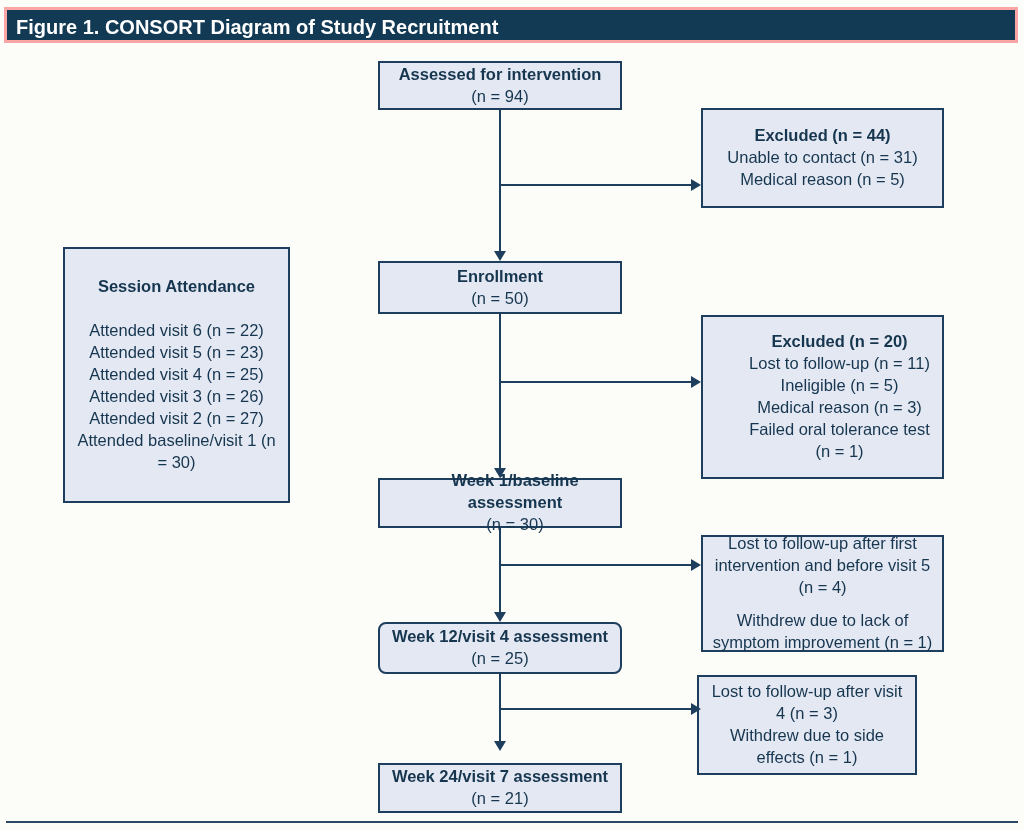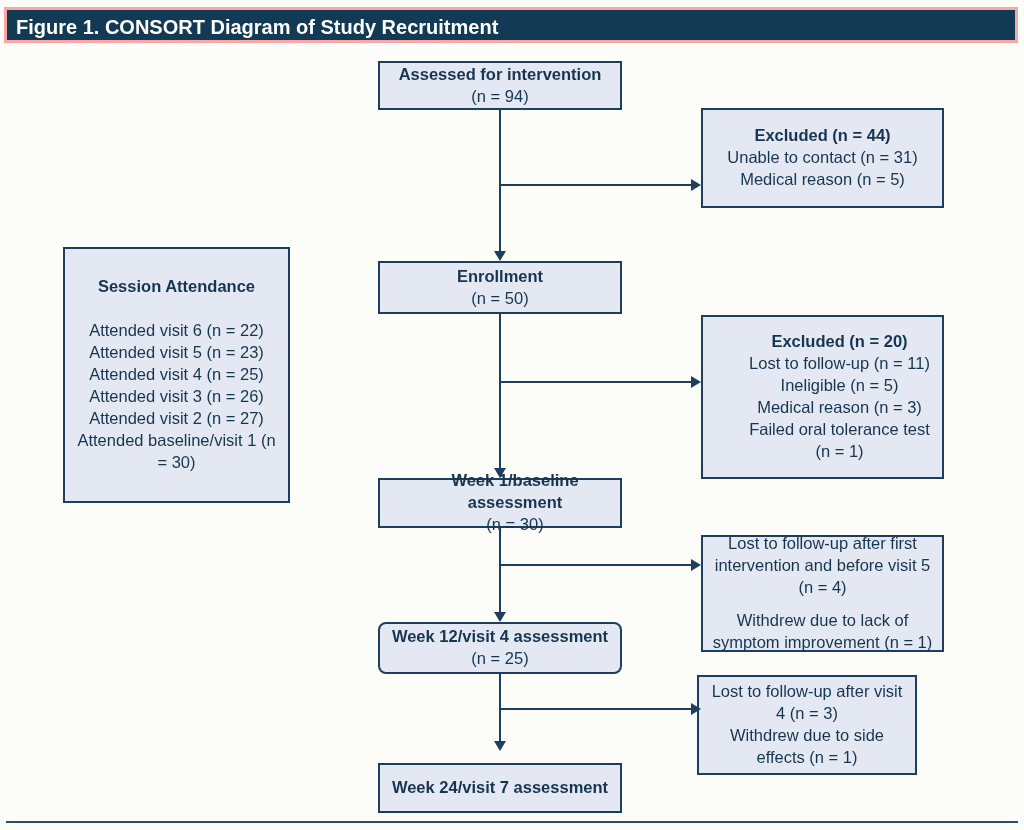--- a/index.html
+++ b/index.html
@@ -107,20 +107,21 @@
     <div>(n = 30)</div>
   </div>
 
   <div class="box" style="left:378px; top:622px; width:244px; height:52px;border-radius:8px;">
     <div class="b">Week 12/visit 4 assessment</div>
     <div>(n = 25)</div>
   </div>
 
   <div class="box" style="left:378px; top:751px; width:244px; height:50px;margin-top:12px;">
     <div class="b">Week 24/visit 7 assessment</div>
+    <div>(n = 21)</div>
   </div>
 
   <div class="box" style="left:701px; top:108px; width:243px; height:100px;text-align:center;">
     <div class="b">Excluded (n = 44)</div>
     <div>Unable to contact (n = 31)</div>
     <div>Medical reason (n = 5)</div>
   </div>
 
   <div class="box" style="left:701px; top:315px; width:243px; height:164px;padding-left:40px;">
     <div class="b">Excluded (n = 20)</div>

